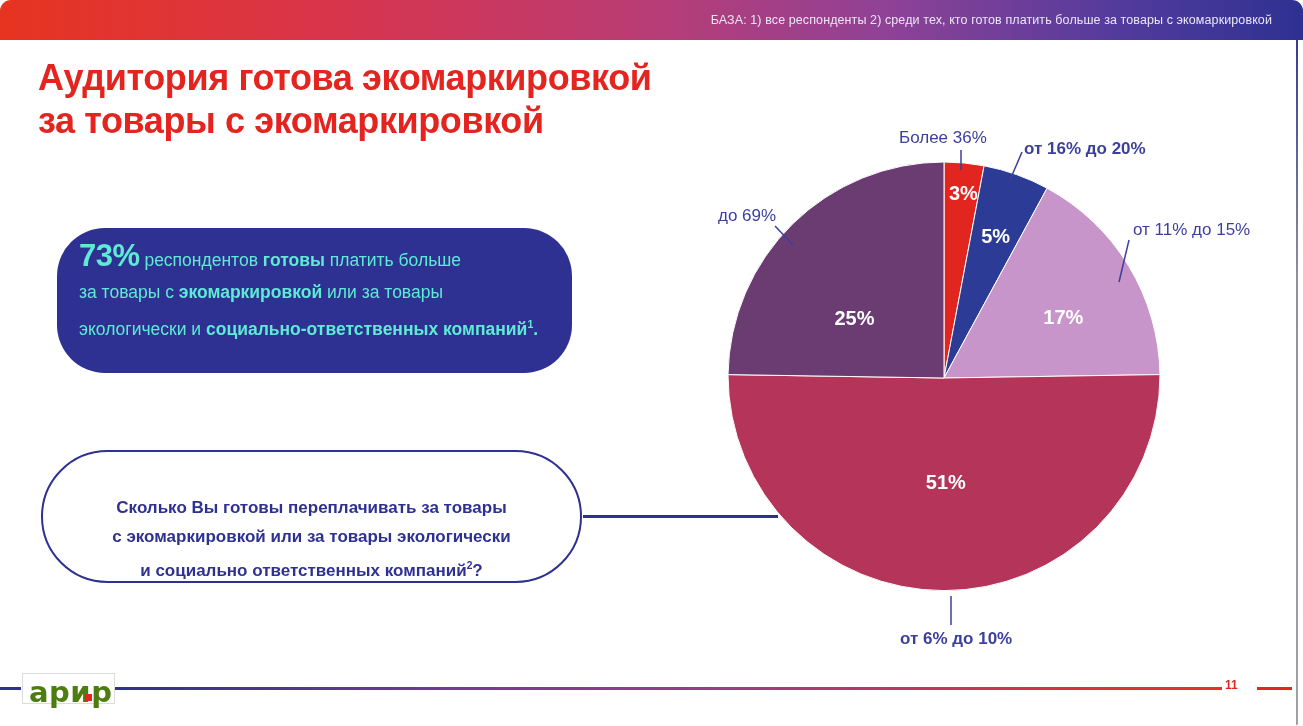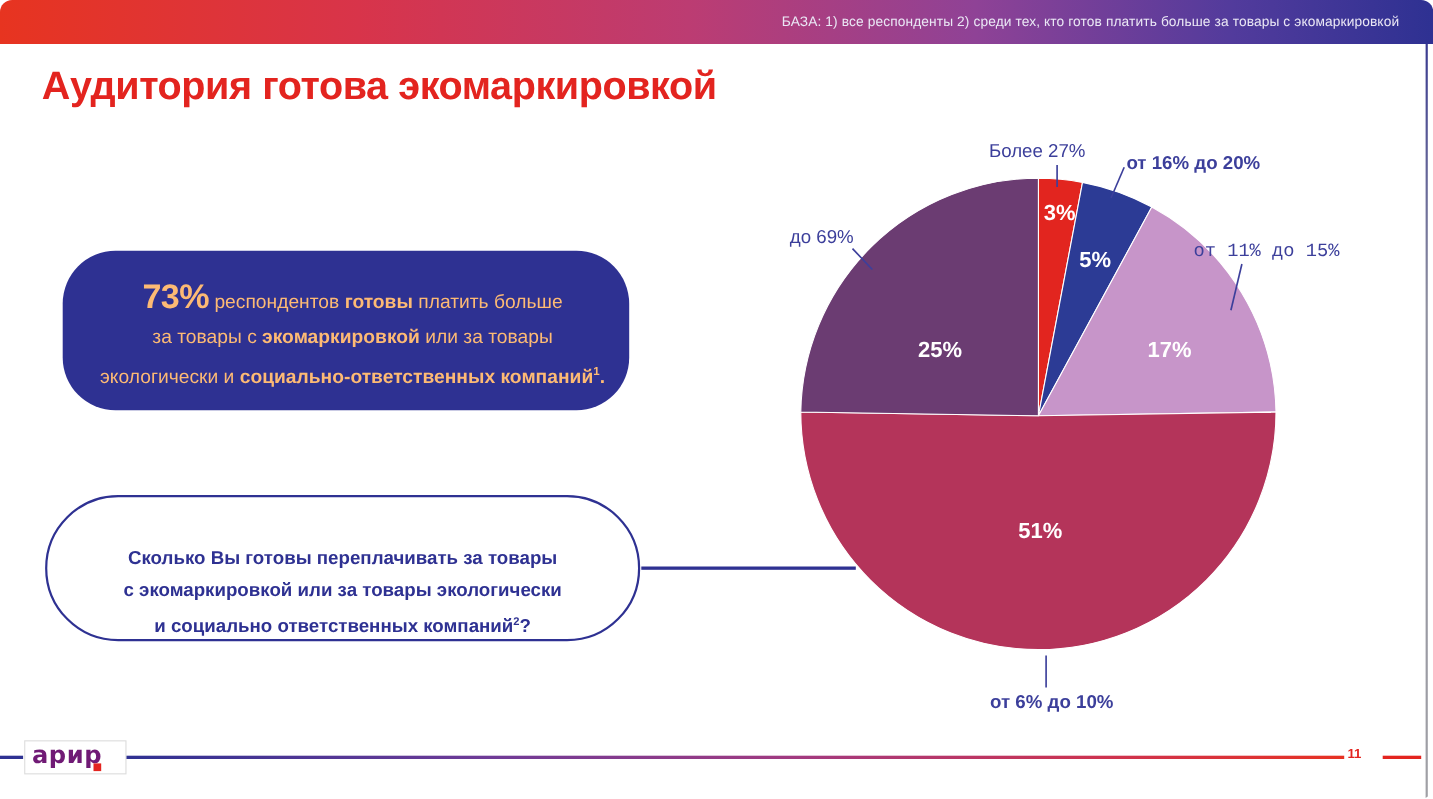--- a/index.html
+++ b/index.html
@@ -12,70 +12,71 @@
     background:linear-gradient(90deg,#e73420 0%,#d8344a 25%,#bc3c72 48%,#8f4296 68%,#523b9c 86%,#2e3192 100%);
     display:flex;align-items:center;justify-content:flex-end;padding-right:31px;}
   .banner span{color:#eae7f5;font-size:12.5px;letter-spacing:0.1px;}
 
   
   .title{left:38px;top:56px;color:#e3241f;font-weight:bold;font-size:36px;
          line-height:43px;letter-spacing:-0.4px;}
 
   
   .stat-box{left:57px;top:228px;width:515px;height:145px;background:#2e3192;
-    border-radius:48px;color:#fdba74;box-sizing:border-box;padding:26px 10px 0 22px;
-    font-size:17.5px;line-height:32px;text-align:center;}
+    border-radius:48px;color:#5eead4;box-sizing:border-box;padding:12px 10px 0 22px;
+    font-size:17.5px;line-height:32px;}
   .stat-box .big{font-size:31px;font-weight:bold;letter-spacing:-0.5px;}
   .stat-box b{font-weight:bold;}
   sup{font-size:60%;}
 
   
   .q-box{left:41px;top:450px;width:541px;height:133px;background:#fff;
     border:2.5px solid #2e3192;border-radius:67px;box-sizing:border-box;
     text-align:center;padding-top:41px;color:#2e3192;font-weight:bold;
     font-size:17px;line-height:29px;transform-origin:center;}
   .q-connector{left:583px;top:515px;width:195px;height:2.5px;background:#2e3192;}
 
   
   .pie-svg{left:664px;top:98px;width:560px;height:560px;}
   .vlabel{fill:#ffffff;font-weight:bold;font-size:20px;font-family:"Liberation Sans",sans-serif;
           text-anchor:middle;}
   .leader{stroke:#3c3f9b;stroke-width:1.5;fill:none;}
   .pie-label{color:#3c3f9b;font-size:17px;white-space:nowrap;}
   .pl-more20{left:899px;top:128px;}
   .pl-16-20{left:1024px;top:139px;font-weight:bold;}
-  .pl-11-15{left:1085px;top:220px;font-family:Liberation Mono, monospace;}
+  .pl-11-15{left:1133px;top:220px;}
   .pl-do5{left:718px;top:206px;}
   .pl-6-10{left:900px;top:629px;font-weight:bold;}
 
   
   .f-line-left{left:0;top:687px;width:21px;height:3px;background:#2e3192;}
   .logo-box{left:22px;top:673px;width:93px;height:31px;background:#fff;
     border:1px solid #dcdcdc;box-sizing:border-box;}
   .logo-text{position:absolute;left:6px;top:1px;font-family:"DejaVu Sans","Liberation Sans",sans-serif;
-    font-weight:bold;font-size:22px;color:#701a75;letter-spacing:0.5px;}
+    font-weight:bold;font-size:29px;color:#4d7c0f;letter-spacing:0.5px;}
   .logo-dot{position:absolute;left:62px;top:20px;width:7px;height:7px;background:#e3241f;}
   .f-line-main{left:115px;top:687px;width:1107px;height:3px;
     background:linear-gradient(90deg,#2f3192 0%,#6f3b97 30%,#a23a80 55%,#cd3350 80%,#e73223 100%);}
   .page-num{left:1225px;top:678px;color:#e3241f;font-weight:bold;font-size:12px;text-align:center;}
   .f-line-right{left:1257px;top:687px;width:35px;height:3px;background:#e3241f;}
   .v-rule{left:1296px;top:40px;width:1.5px;height:686px;
     background:linear-gradient(180deg,#3a3b90 0%,#8f90a0 35%,#a0a0a5 100%);}
 </style>
 </head>
 <body>
 
 <div class="slide">
 
   <div class="abs banner">
     <span>БАЗА: 1) все респонденты 2) среди тех, кто готов платить больше за товары с экомаркировкой</span>
   </div>
 
   <div class="abs title">
     <div>Аудитория готова экомаркировкой</div>
+    <div>за товары с экомаркировкой</div>
   </div>
 
   <div class="abs stat-box">
     <div><span class="big">73%</span><span> респондентов </span><b>готовы</b><span> платить больше</span></div>
     <div><span>за товары с </span><b>экомаркировкой</b><span> или за товары</span></div>
     <div><span>экологически и </span><b><span>социально-ответственных компаний</span><sup>1</sup><span>.</span></b></div>
   </div>
 
   <div class="abs q-box">
     <div>Сколько Вы готовы переплачивать за товары</div>
@@ -101,21 +102,21 @@
       </g>
     <g>
       <line class="leader" x1="297" y1="52" x2="297" y2="72"></line>
       <line class="leader" x1="358" y1="54" x2="346" y2="82"></line>
       <line class="leader" x1="465" y1="142" x2="455" y2="184"></line>
       <line class="leader" x1="111" y1="128" x2="129" y2="147"></line>
       <line class="leader" x1="287" y1="498" x2="287" y2="527"></line>
     </g>
   </svg>
 
-  <div class="abs pie-label pl-more20">Более 27%</div>
+  <div class="abs pie-label pl-more20">Более 36%</div>
   <div class="abs pie-label pl-16-20">от 16% до 20%</div>
   <div class="abs pie-label pl-11-15">от 11% до 15%</div>
   <div class="abs pie-label pl-6-10">от 6% до 10%</div>
   <div class="abs pie-label pl-do5">до 69%</div>
 
   <div class="abs f-line-left"></div>
   <div class="abs logo-box">
     <span class="logo-text">арир</span>
     <span class="logo-dot"></span>
   </div>

